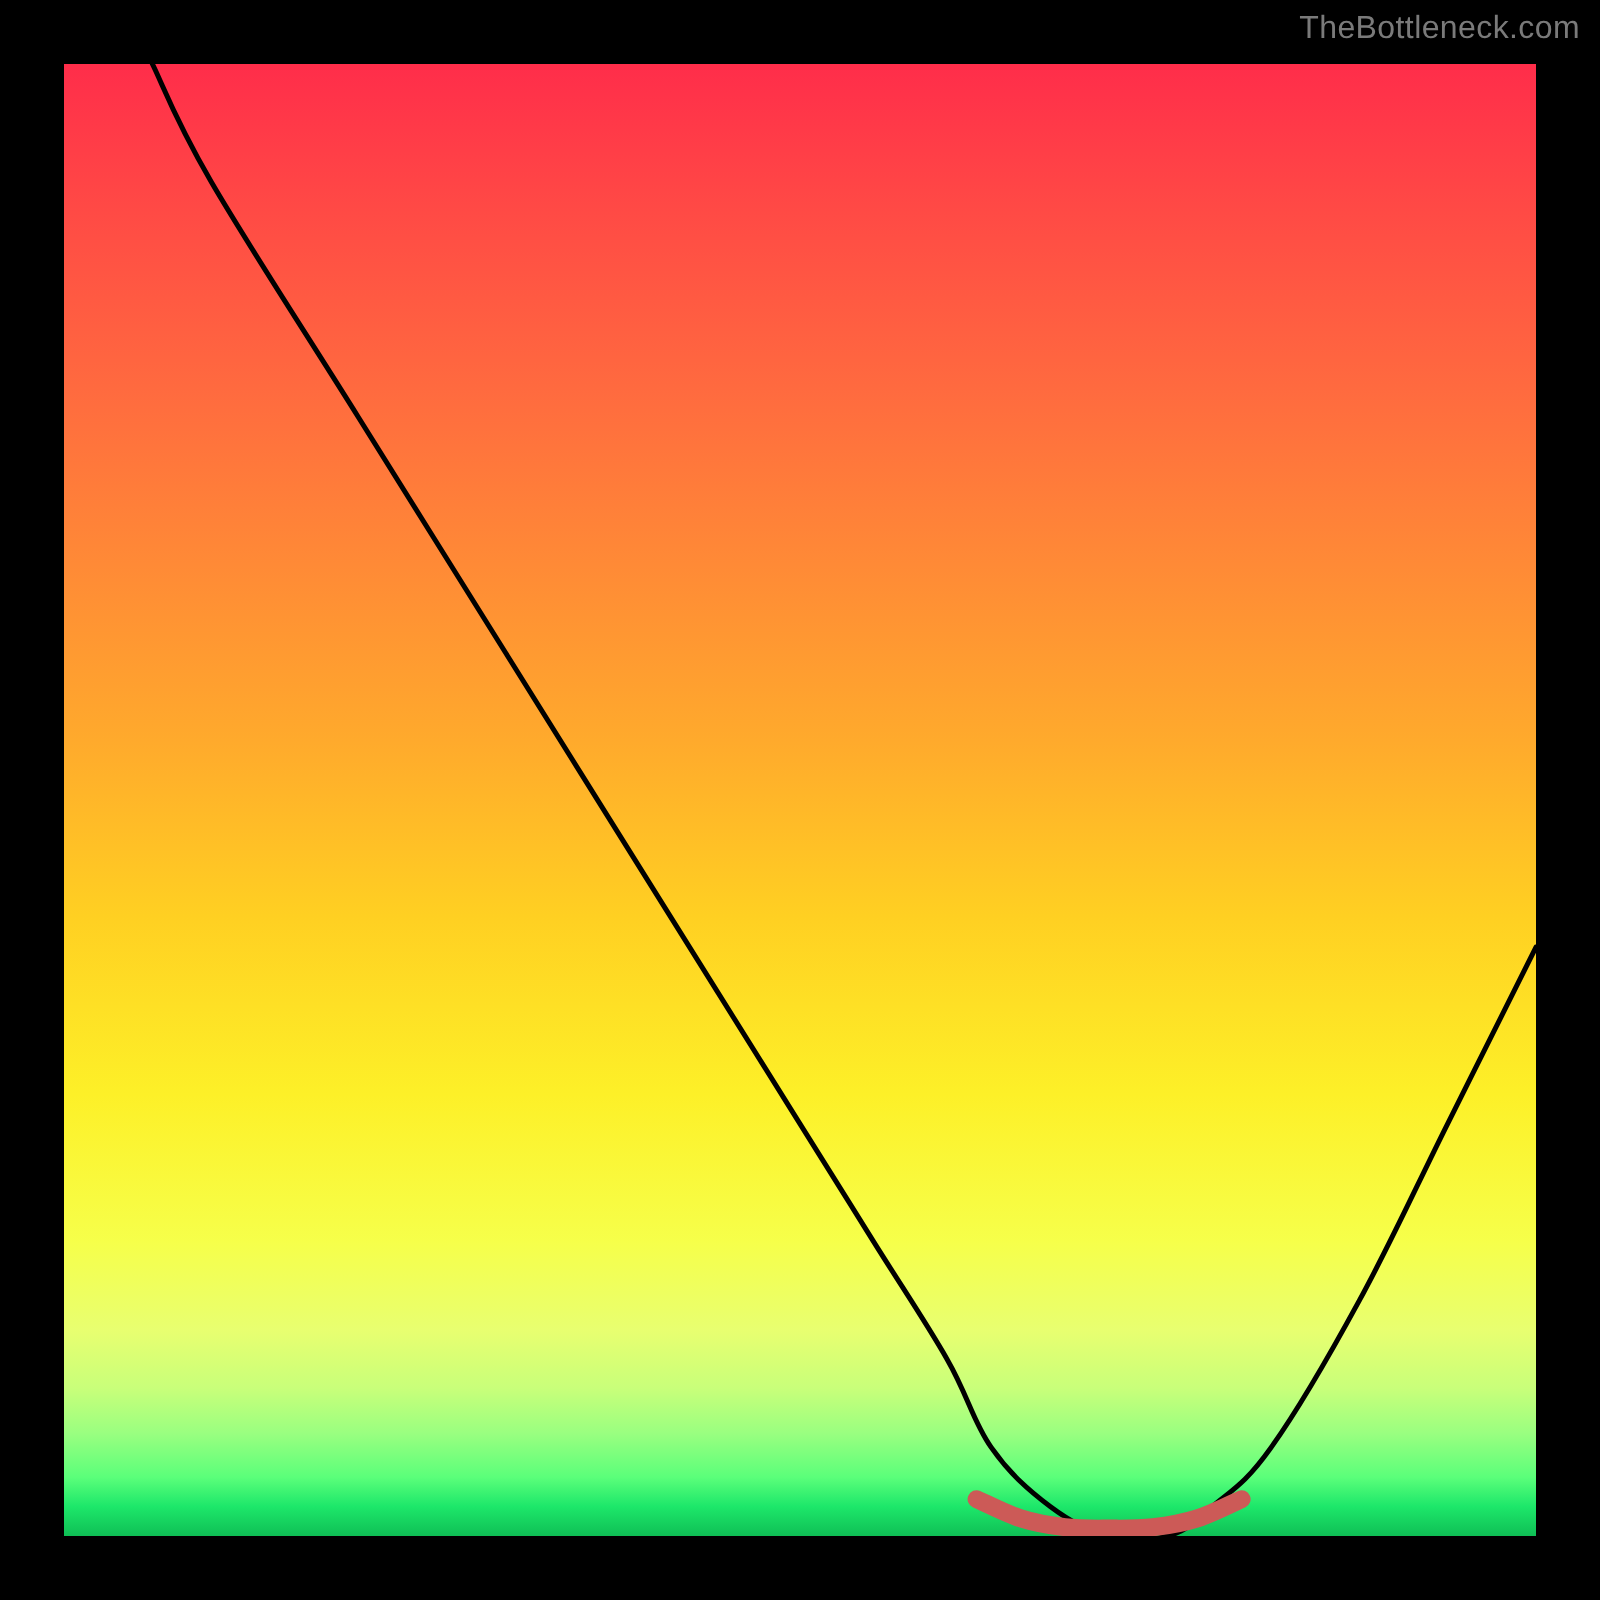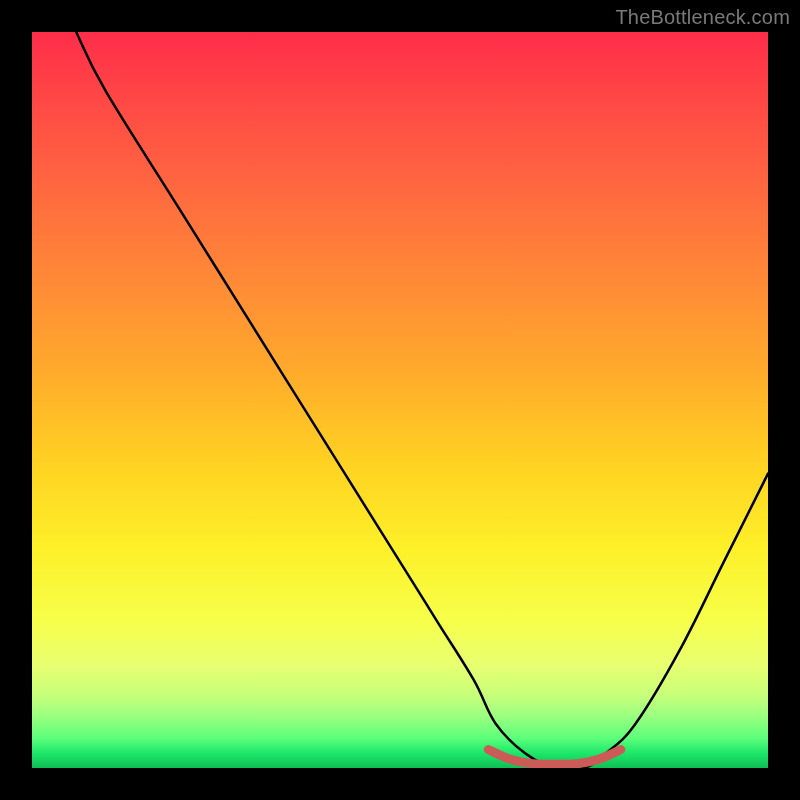--- a/index.html
+++ b/index.html
@@ -39,21 +39,21 @@
       #5bff7a 96%,
       #1de76a 98%,
       #0fbf55 100%);
   }
   .watermark {
     position: absolute;
     top: 6px;
     right: 10px;
     color: #7a7a7a;
     font-family: Arial, Helvetica, sans-serif;
-    font-size: 20px;
+    font-size: 16px;
     letter-spacing: 0.2px;
     user-select: none;
   }
   svg.curve {
     position: absolute;
     top: 0;
     left: 0;
     width: 736px;
     height: 736px;
   }

